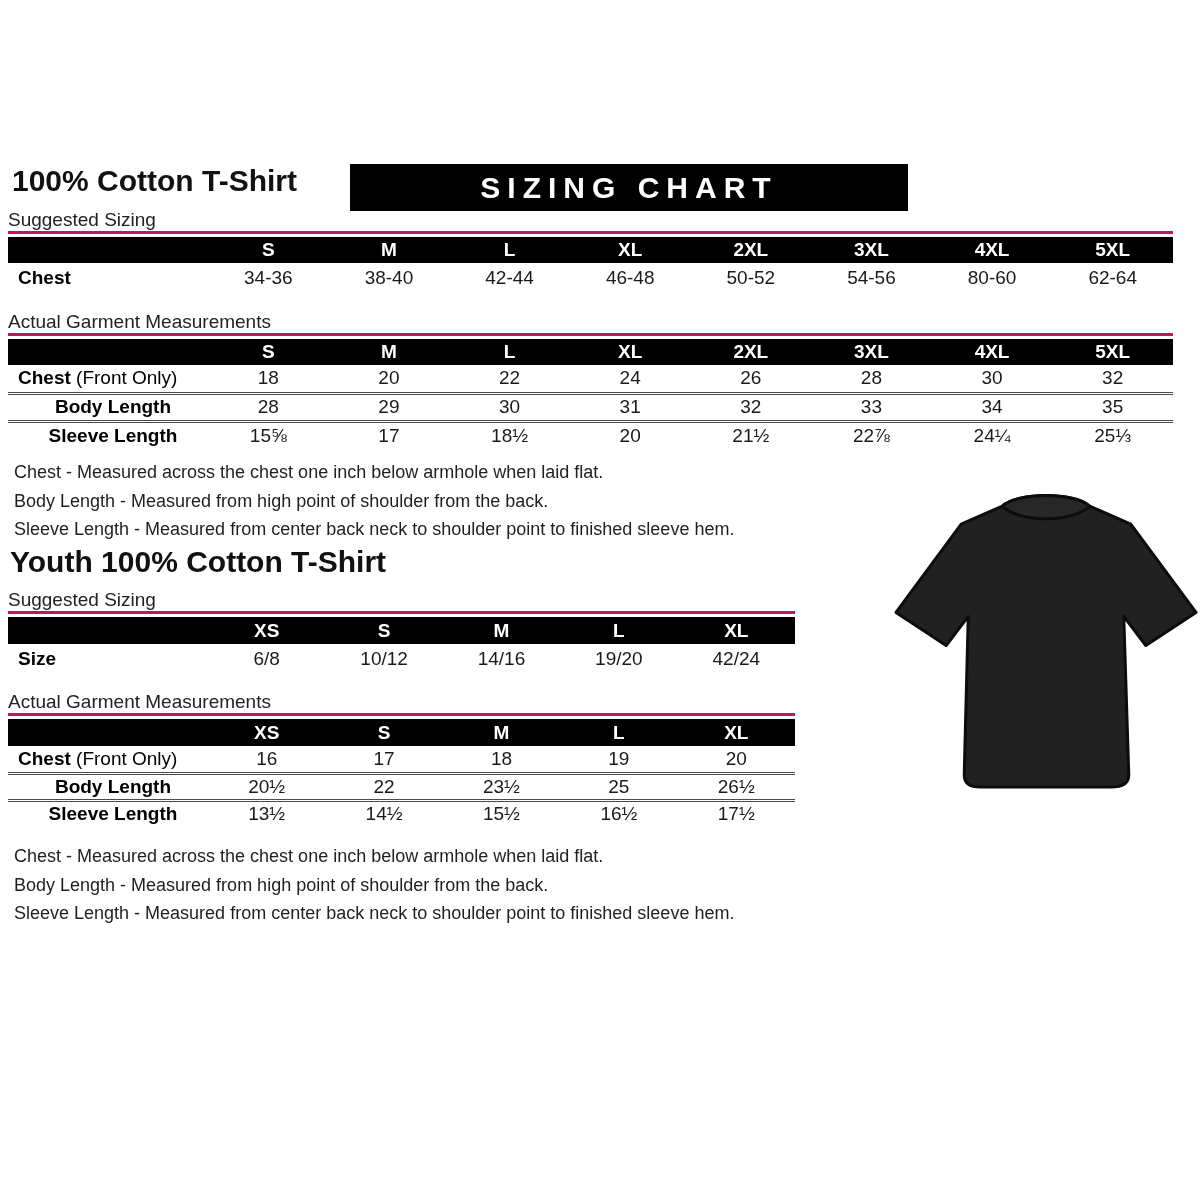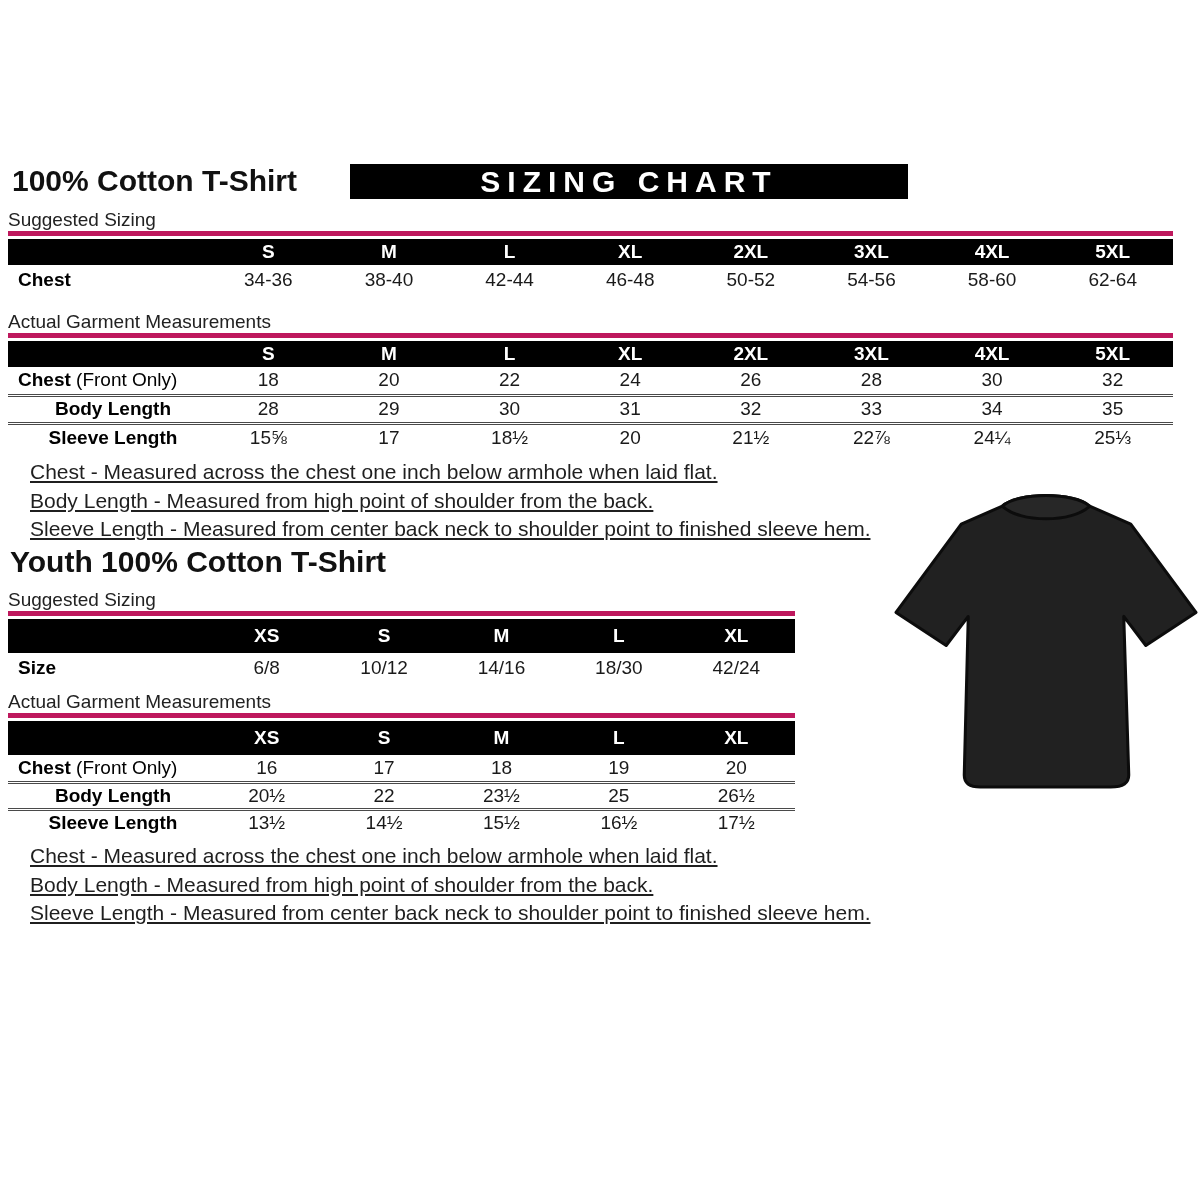--- a/index.html
+++ b/index.html
@@ -5,59 +5,59 @@
   html,body{margin:0;padding:0;}
   body{
     width:1200px;height:1200px;position:relative;background:#ffffff;
     font-family:"Liberation Sans", sans-serif;color:#1a1a1a;overflow:hidden;
   }
   .abs{position:absolute;}
 
   
   .main-title{left:12px;top:164px;font-size:30px;font-weight:700;color:#111;white-space:nowrap;}
   .banner{
-    left:350px;top:164px;width:558px;height:35px;background:#000;
+    left:350px;top:164px;width:558px;height:47px;background:#000;
     display:flex;align-items:center;justify-content:center;
   }
   .banner span{
     color:#fff;font-weight:700;font-size:30px;letter-spacing:7px;white-space:nowrap;
   }
   .youth-title{left:10px;top:545px;font-size:30px;font-weight:700;color:#111;white-space:nowrap;}
 
   
   .section{left:8px;}
   .section-label{
     font-size:19px;color:#222;height:23px;line-height:23px;
-    border-bottom:5px solid #be185d;margin-bottom:3px;
+    border-bottom:3px solid #be185d;margin-bottom:3px;
   }
   #adult-suggested{top:208px;width:1165px;}
   #adult-actual{top:310px;width:1165px;}
   #youth-suggested{top:588px;width:787px;}
   #youth-actual{top:690px;width:787px;}
 
   table{border-collapse:collapse;width:100%;table-layout:fixed;}
   thead th{
     background:#000;color:#fff;font-weight:700;font-size:19px;
     height:26px;text-align:center;padding:0;
   }
-  .compact thead th{height:34px;}
+  .compact thead th{height:27px;}
   tbody th{
     text-align:left;padding:0 0 0 10px;font-weight:400;font-size:19px;
     white-space:nowrap;color:#000000;
   }
   tbody th b{font-weight:700;}
   tbody td{text-align:center;font-size:19px;color:#1a1a1a;padding:0;}
   tbody tr{height:29px;}
   .separated tbody tr{height:28px;}
   .compact.separated tbody tr{height:27px;}
   .separated tbody tr + tr th,
   .separated tbody tr + tr td{border-top:3px double #4a4a4a;text-align:center;}
 
   
-  .notes{left:30px;font-size:21px;line-height:28.5px;color:#1f1f1f;white-space:nowrap;text-decoration:underline;}
+  .notes{left:14px;font-size:18px;line-height:28.5px;color:#1f1f1f;white-space:nowrap;}
   #adult-notes{top:458px;}
   #youth-notes{top:842px;}
 
   
   #tshirt{left:892px;top:466px;width:308px;height:345px;}
   #tshirt svg{display:block;width:100%;height:100%;}
 </style>
 </head>
 <body>
 
@@ -97,21 +97,21 @@
         </thead>
         <tbody>
           <tr>
             <th><b>Chest</b></th>
             <td>34-36</td>
             <td>38-40</td>
             <td>42-44</td>
             <td>46-48</td>
             <td>50-52</td>
             <td>54-56</td>
-            <td>58-60</td>
+            <td>80-60</td>
             <td>62-64</td>
           </tr>
         </tbody>
       </table>
     </div>
 </div>
 
 <div class="abs section" id="adult-actual">
   <div class="section-label">Actual Garment Measurements</div>
   <div>
@@ -208,21 +208,21 @@
             <th>L</th>
             <th>XL</th>
           </tr>
         </thead>
         <tbody>
           <tr>
             <th><b>Size</b></th>
             <td>6/8</td>
             <td>10/12</td>
             <td>14/16</td>
-            <td>18/30</td>
+            <td>19/20</td>
             <td>42/24</td>
           </tr>
         </tbody>
       </table>
     </div>
 </div>
 
 <div class="abs section" id="youth-actual">
   <div class="section-label">Actual Garment Measurements</div>
   <div>

